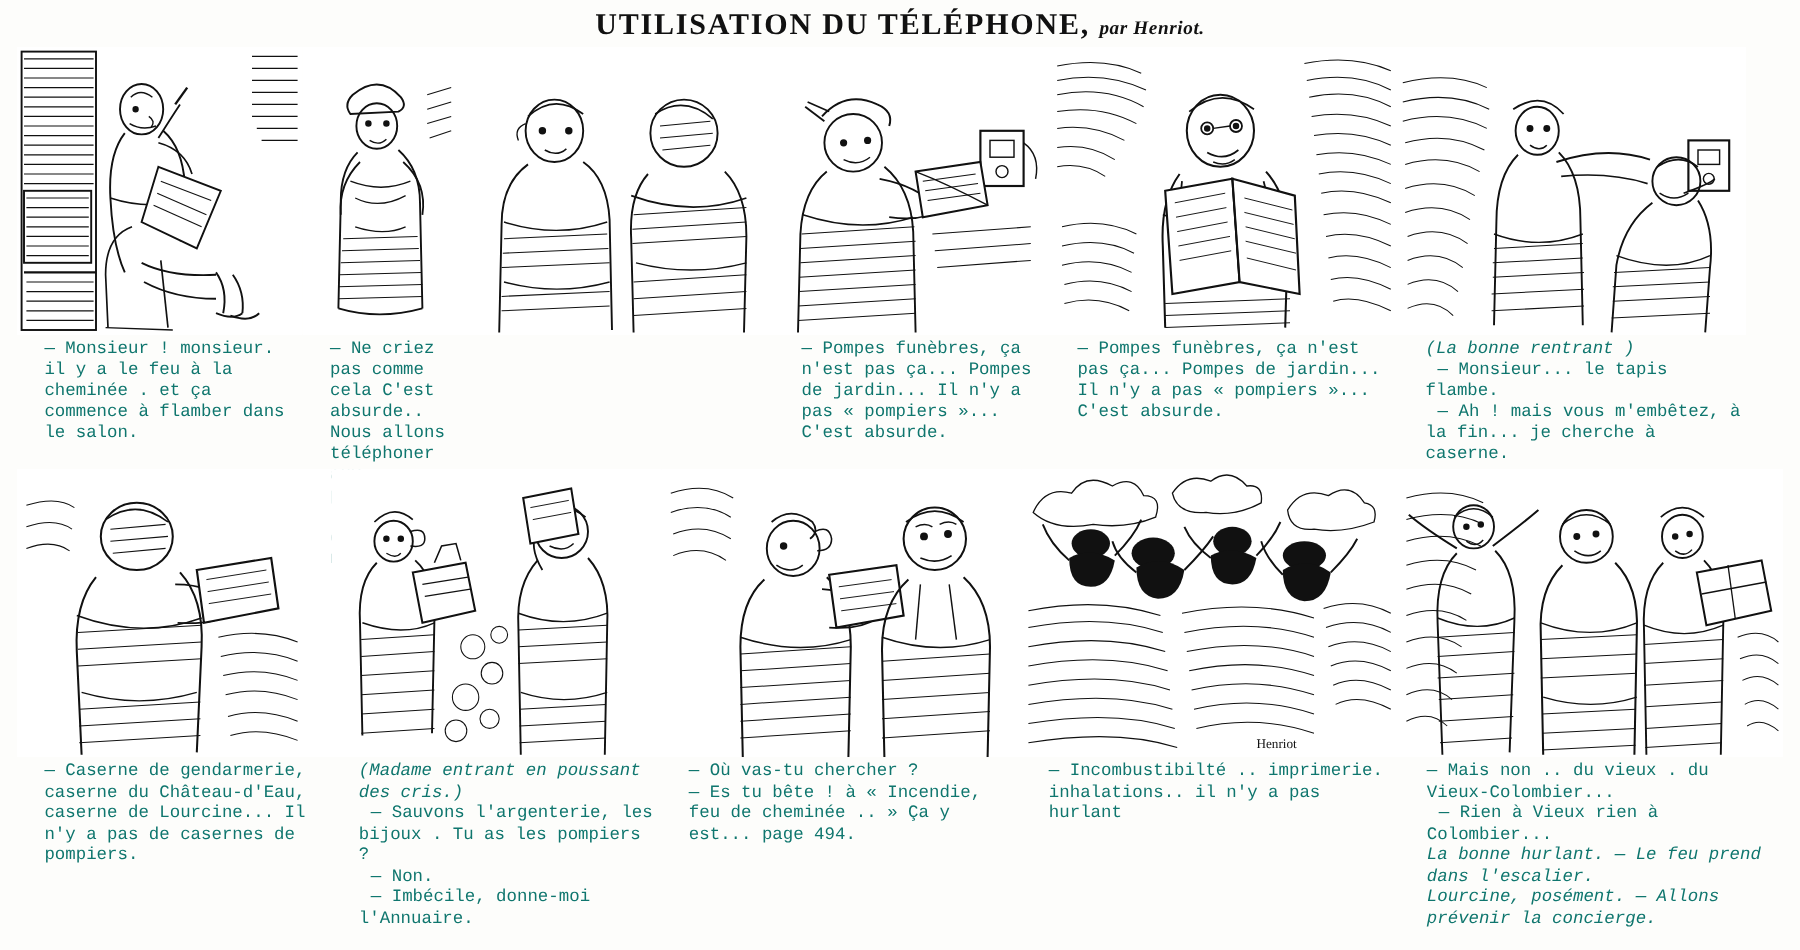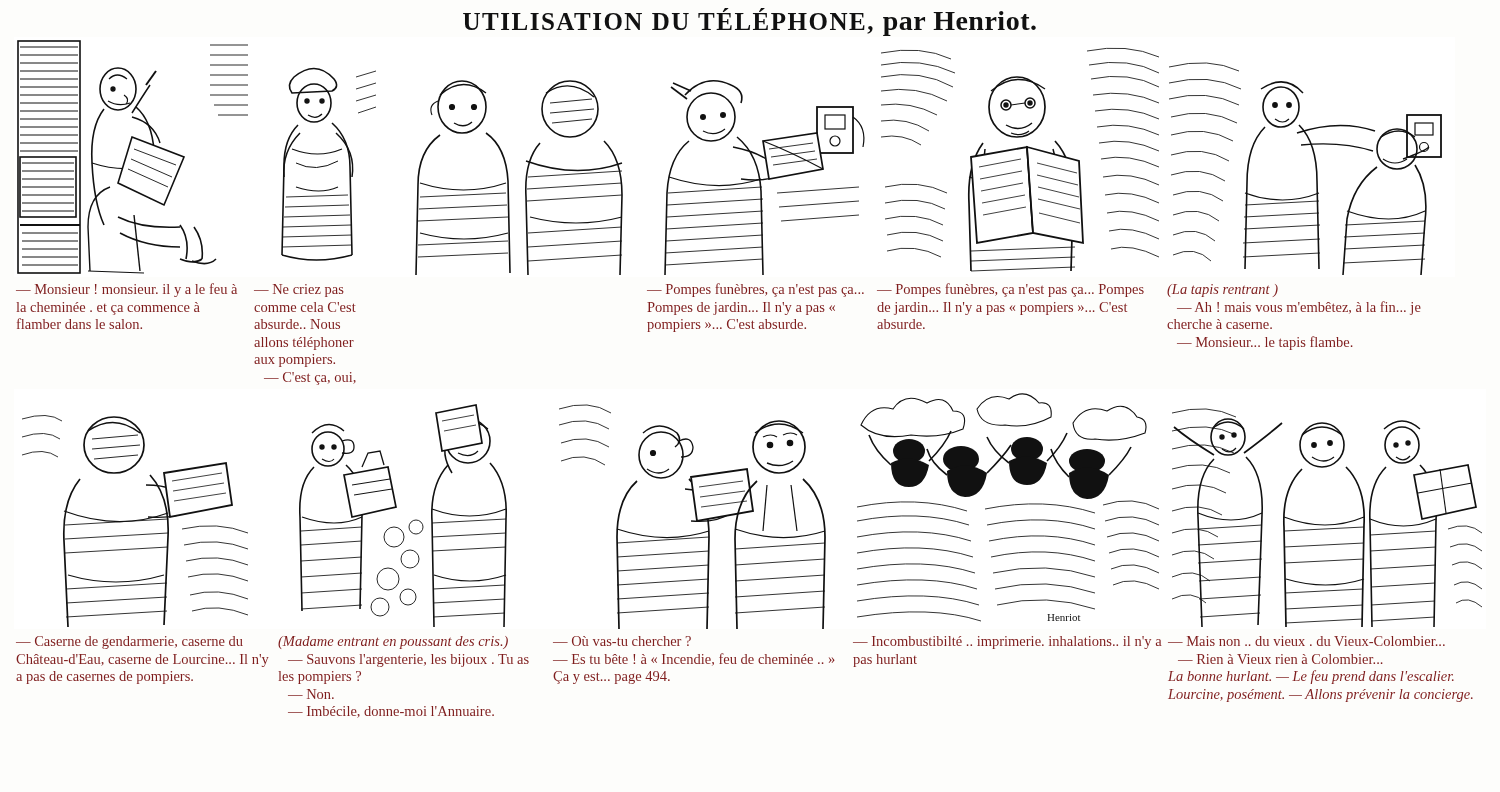--- a/index.html
+++ b/index.html
@@ -22,21 +22,21 @@
   }
   .title {
     text-align: center;
     font-family: "Liberation Serif", serif;
     font-size: 25px;
     font-weight: bold;
     letter-spacing: 1.5px;
     padding-top: 6px;
     line-height: 30px;
   }
-  .title .title-by { font-size: 28px; letter-spacing: 0.5px; }
+  .title .title-by { font-size: 16px; letter-spacing: 0.5px; font-style: italic; }
 
   .strip {
     display: flex;
     width: 1500px;
     box-sizing: border-box;
   }
   .strip-1 { padding: 0 14px; height: 352px; }
   .strip-2 { padding: 0 14px; height: 400px; }
 
   .panel {
@@ -45,25 +45,26 @@
   }
   .art {
     position: relative;
     width: 100%;
     overflow: hidden;
     background: #ffffff;
   }
   .art svg { display: block; width: 100%; height: 100%; }
 
   .caption {
-    font-family: Liberation Serif, serif;
+    font-family: Liberation Mono, monospace;
     font-size: 14.5px;
     line-height: 17.5px;
     padding: 4px 4px 0 2px;
-    color: #7f1d1d;
+    color: #0f766e;
+    margin-left: 21px;
   }
   .caption p { margin: 0; }
   .caption .ind { text-indent: 10px; }
   .ital { font-style: italic; }
 </style>
 </head>
 <body>
 
 <div class="page">
 
@@ -446,23 +447,23 @@
               <line x1="180" y1="188" x2="260" y2="184"></line>
               <line x1="179" y1="200" x2="260" y2="196"></line>
               <line x1="179" y1="212" x2="260" y2="208"></line>
               <line x1="178" y1="226" x2="260" y2="222"></line>
             </g>
             <path d="M238 122 q22 -8 26 -12" stroke-width="1.4"></path>
           </g>
         </svg>
       </div>
       <div class="caption">
-        <p class="ital">(La tapis rentrant )</p>
+        <p class="ital">(La bonne rentrant )</p>
+        <p class="ind">— Monsieur... le tapis flambe.</p>
         <p class="ind">— Ah ! mais vous m'embêtez, à la fin... je cherche à caserne.</p>
-        <p class="ind">— Monsieur... le tapis flambe.</p>
       </div>
     </div>
   </div>
 
   <div class="strip strip-2">
 
     <div class="panel" style="width:262px;">
       <div class="art" style="height:240px;">
         <svg viewBox="0 0 262 240" preserveAspectRatio="none">
           <g stroke="#111" fill="none" stroke-width="1.4">

